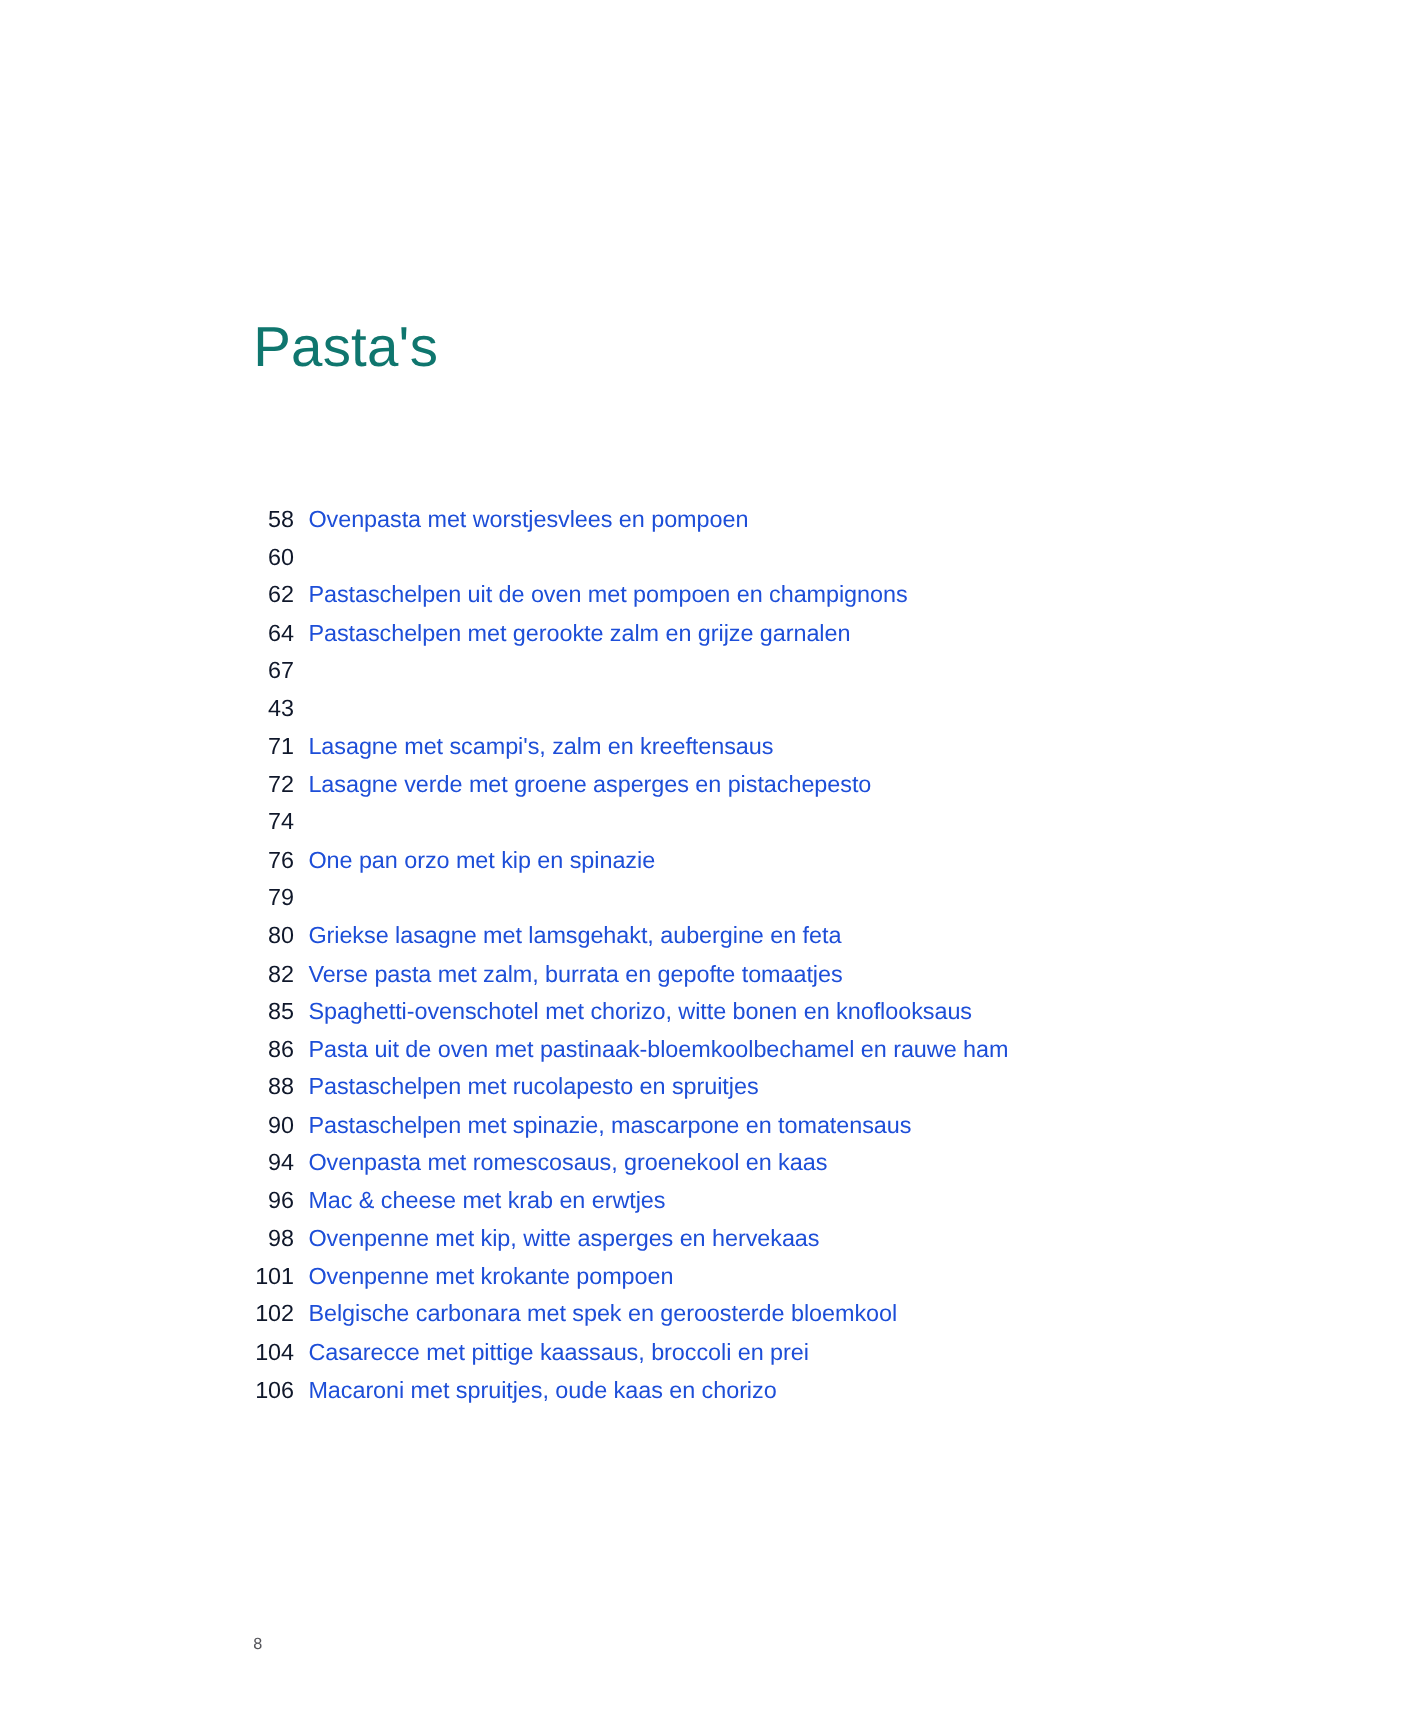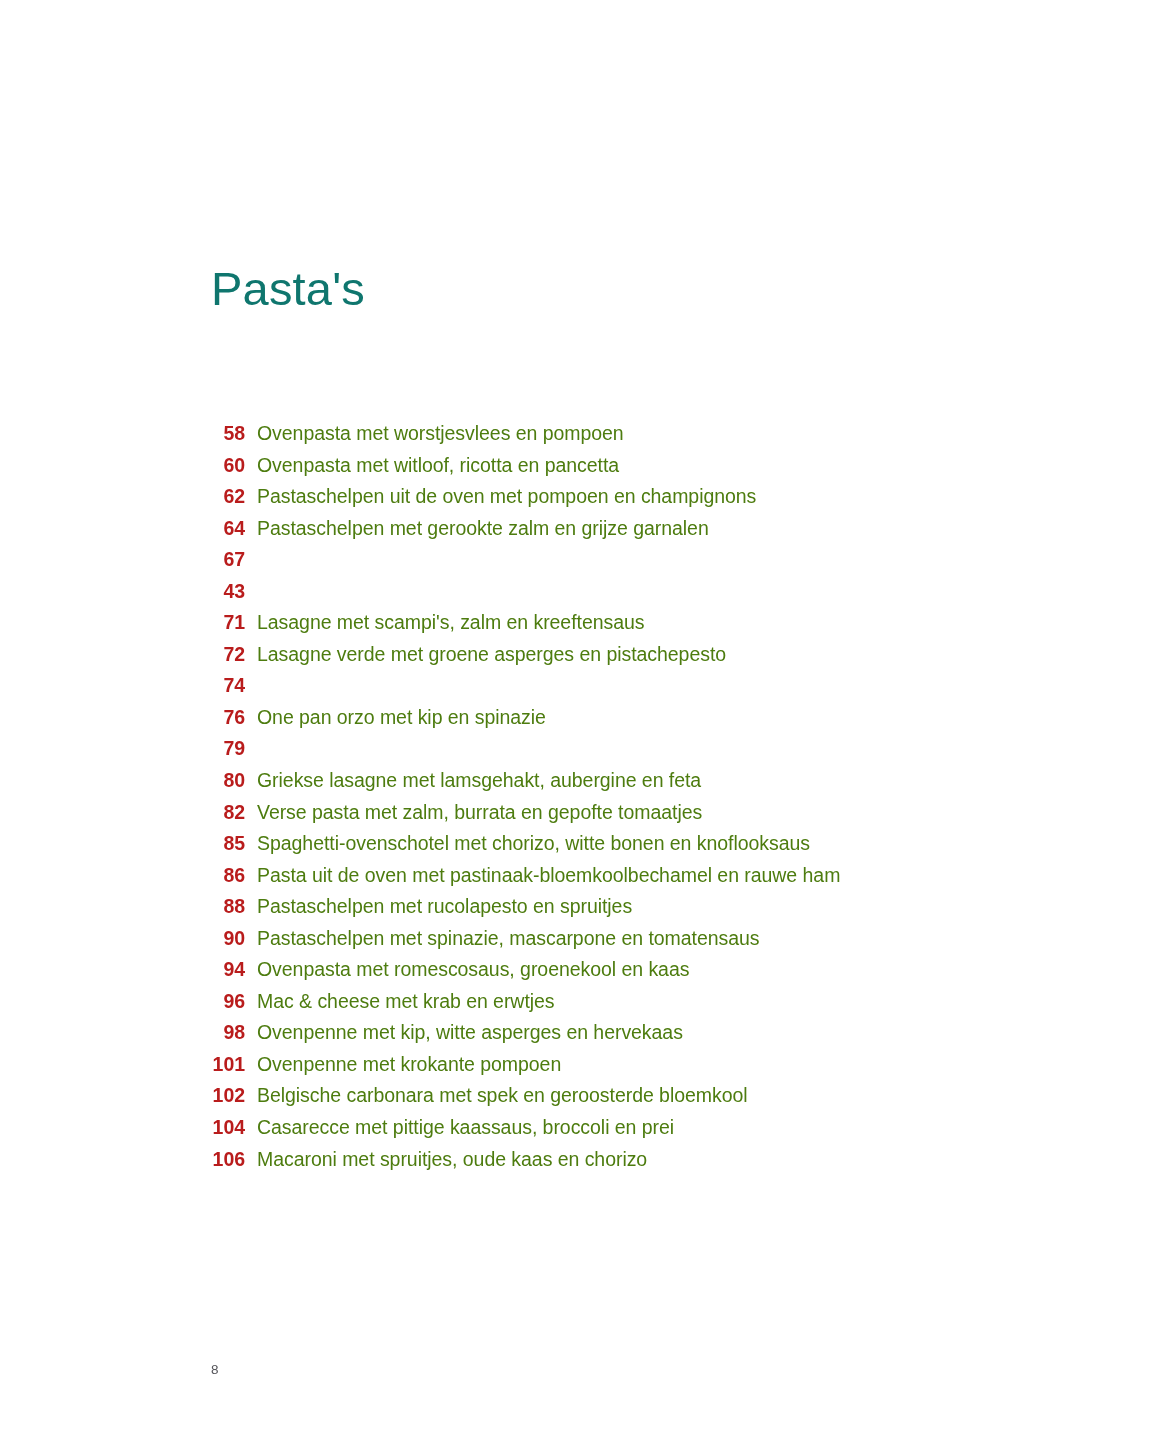--- a/index.html
+++ b/index.html
@@ -51,28 +51,27 @@
     font-weight: 300;
     letter-spacing: -0.05px;
     white-space: nowrap;
   }
 
   .toc-page {
     display: inline-block;
     width: 34px;
     text-align: right;
     flex: 0 0 34px;
-    color: #b91c1c;
-    font-weight: bold;
+    color: #0f172a;
   }
 
   .toc-label {
     display: inline-block;
     margin-left: 12px;
-    color: #4d7c0f;
+    color: #1d4ed8;
   }
 
   .folio {
     position: absolute;
     left: 211px;
     top: 1363px;
     font-size: 13.5px;
     font-weight: 300;
     color: #55555a;
     line-height: 1;
@@ -85,21 +84,20 @@
 
   <h1 class="chapter-title" style="color: #0f766e;">Pasta's</h1>
 
   <div class="toc">
       <div class="toc-row">
         <span class="toc-page">58</span>
         <span class="toc-label">Ovenpasta met worstjesvlees en pompoen</span>
       </div>
       <div class="toc-row">
         <span class="toc-page">60</span>
-        <span class="toc-label">Ovenpasta met witloof, ricotta en pancetta</span>
       </div>
       <div class="toc-row">
         <span class="toc-page">62</span>
         <span class="toc-label">Pastaschelpen uit de oven met pompoen en champignons</span>
       </div>
       <div class="toc-row">
         <span class="toc-page">64</span>
         <span class="toc-label">Pastaschelpen met gerookte zalm en grijze garnalen</span>
       </div>
       <div class="toc-row">

